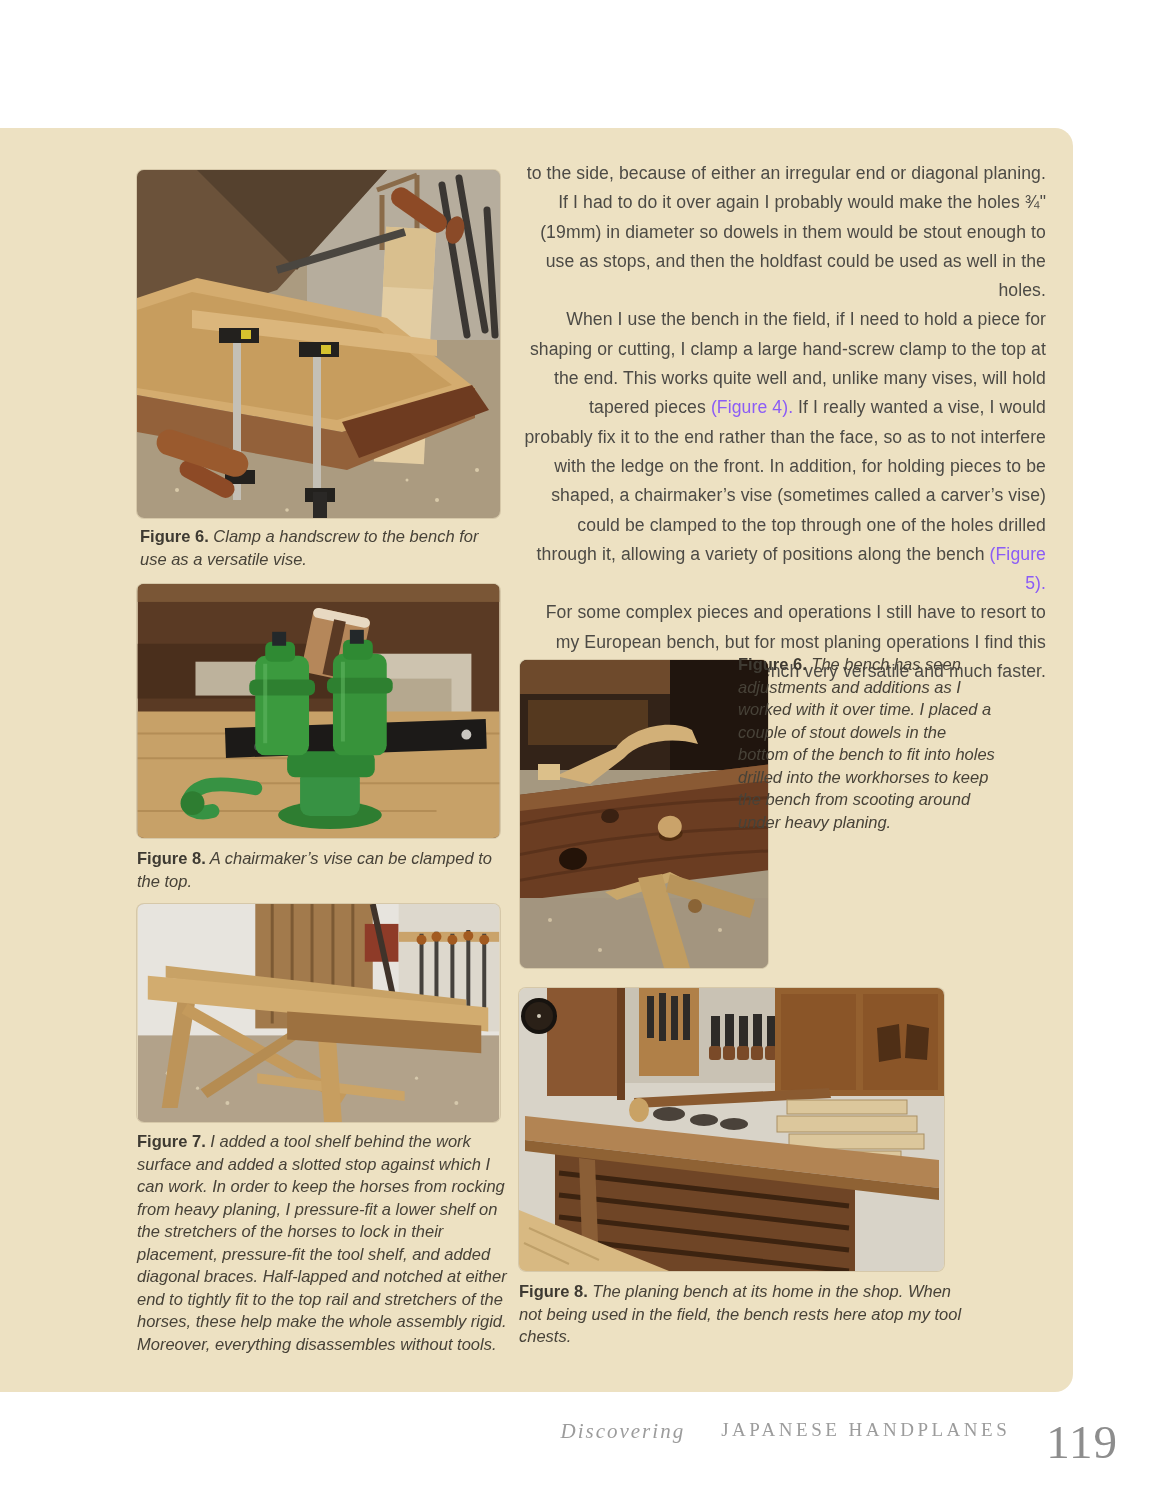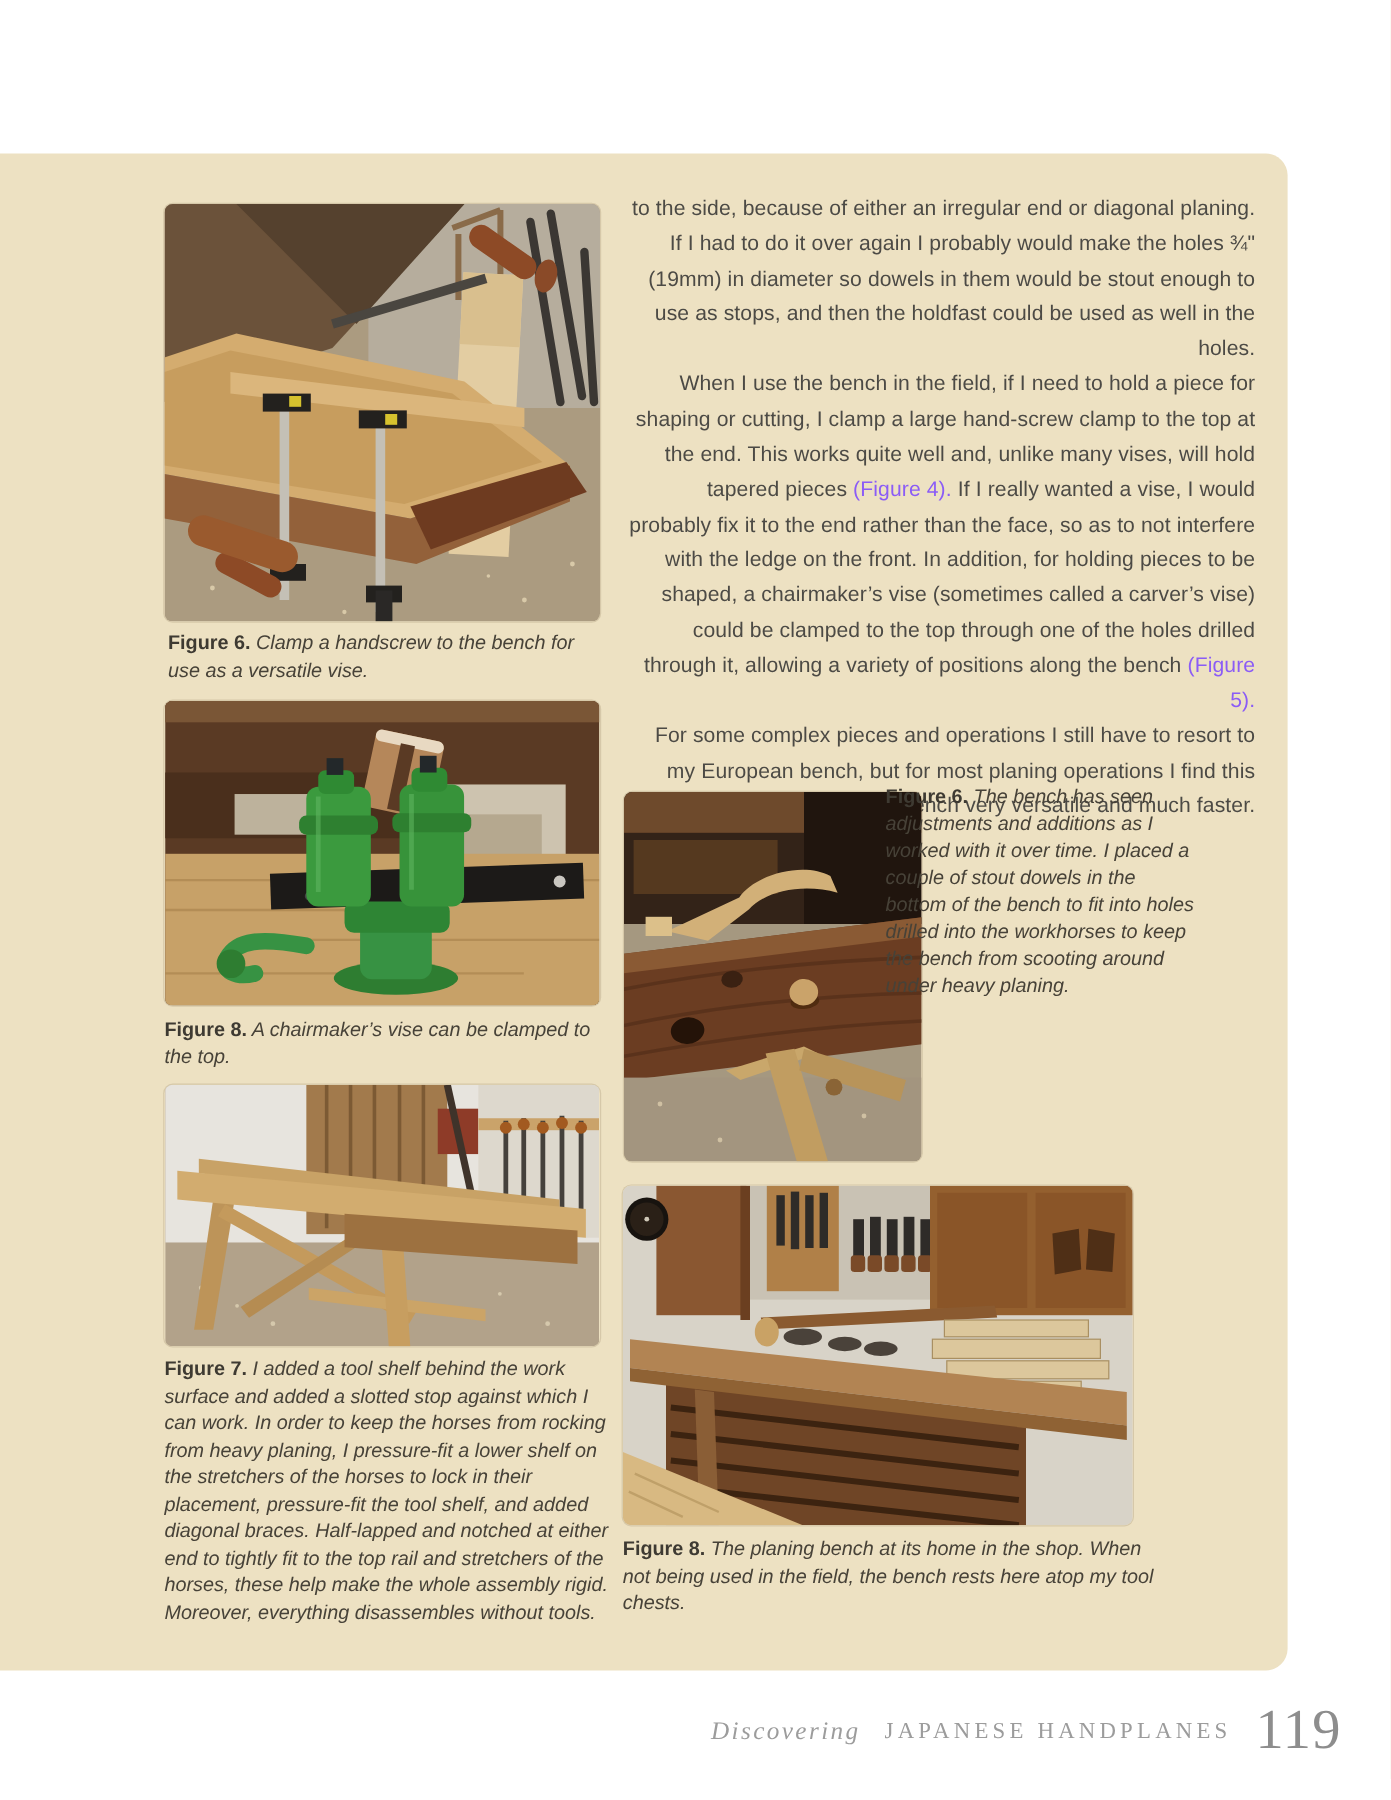--- a/index.html
+++ b/index.html
@@ -9,22 +9,22 @@
     background:#ede1c2;border-radius:0 18px 18px 0}
   .photo{position:absolute;border-radius:7px;overflow:hidden;box-shadow:0 0 0 1px rgba(110,90,55,.18)}
   .photo svg{display:block;width:100%;height:100%}
   .cap{position:absolute;font-size:16.5px;line-height:22.5px;font-style:italic;color:#474238}
   .cap b{font-style:normal;font-weight:bold;color:#3e3a32}
   .bodycol{position:absolute;left:520px;top:159px;width:526px;color:#4c4a45;
     font-size:17.6px;line-height:29.3px;letter-spacing:.1px}
   .bodycol p{text-align:right}
   .bodycol p.indent{text-indent:18px}
   .bodycol .bold{font-weight:normal;color:#8b5cf6}
-  .page-footer{position:absolute;top:1419px;right:41px;display:flex;align-items:center;
-    gap:20px;font-family:"Liberation Serif",serif;color:#9c9c9c}
+  .page-footer{position:absolute;top:1419px;right:41px;display:flex;align-items:flex-start;
+    gap:36px;font-family:"Liberation Serif",serif;color:#9c9c9c}
   .f-italic{font-style:italic;font-size:21px;letter-spacing:2px}
   .f-caps{font-size:19px;letter-spacing:3.5px}
   .f-num{font-size:47px;color:#8d8d8d;letter-spacing:1px;line-height:1}
 </style>
 </head>
 <body>
 
 <div class="content-panel"></div>
 
 <figure class="photo" style="left:137px;top:170px;width:363px;height:348px" role="img" aria-label="Photo: bar clamps and a handscrew clamped to the corner of a wooden planing bench with shavings on the floor">

